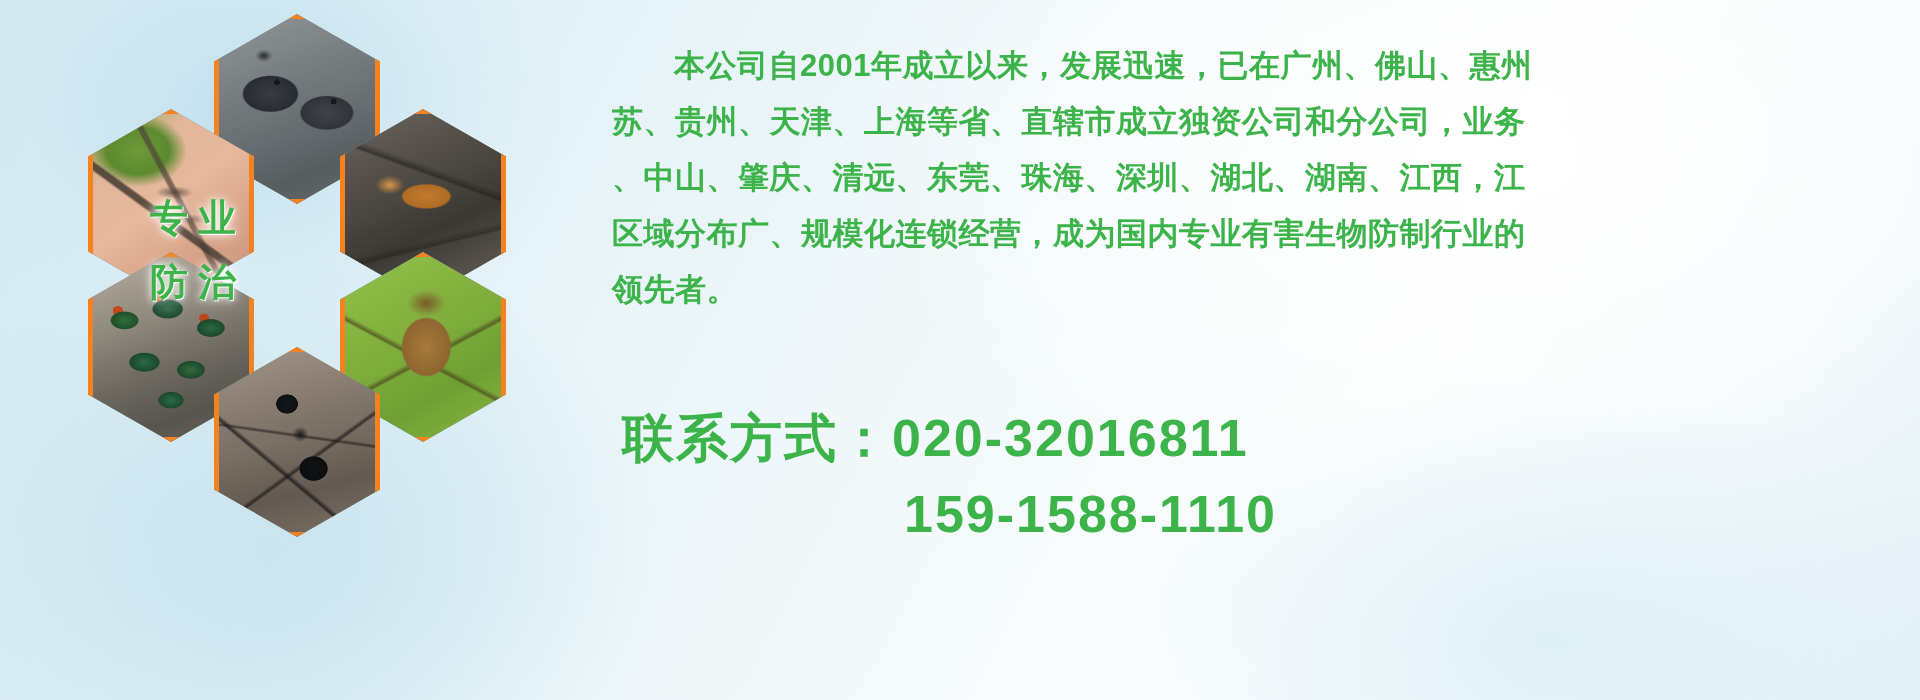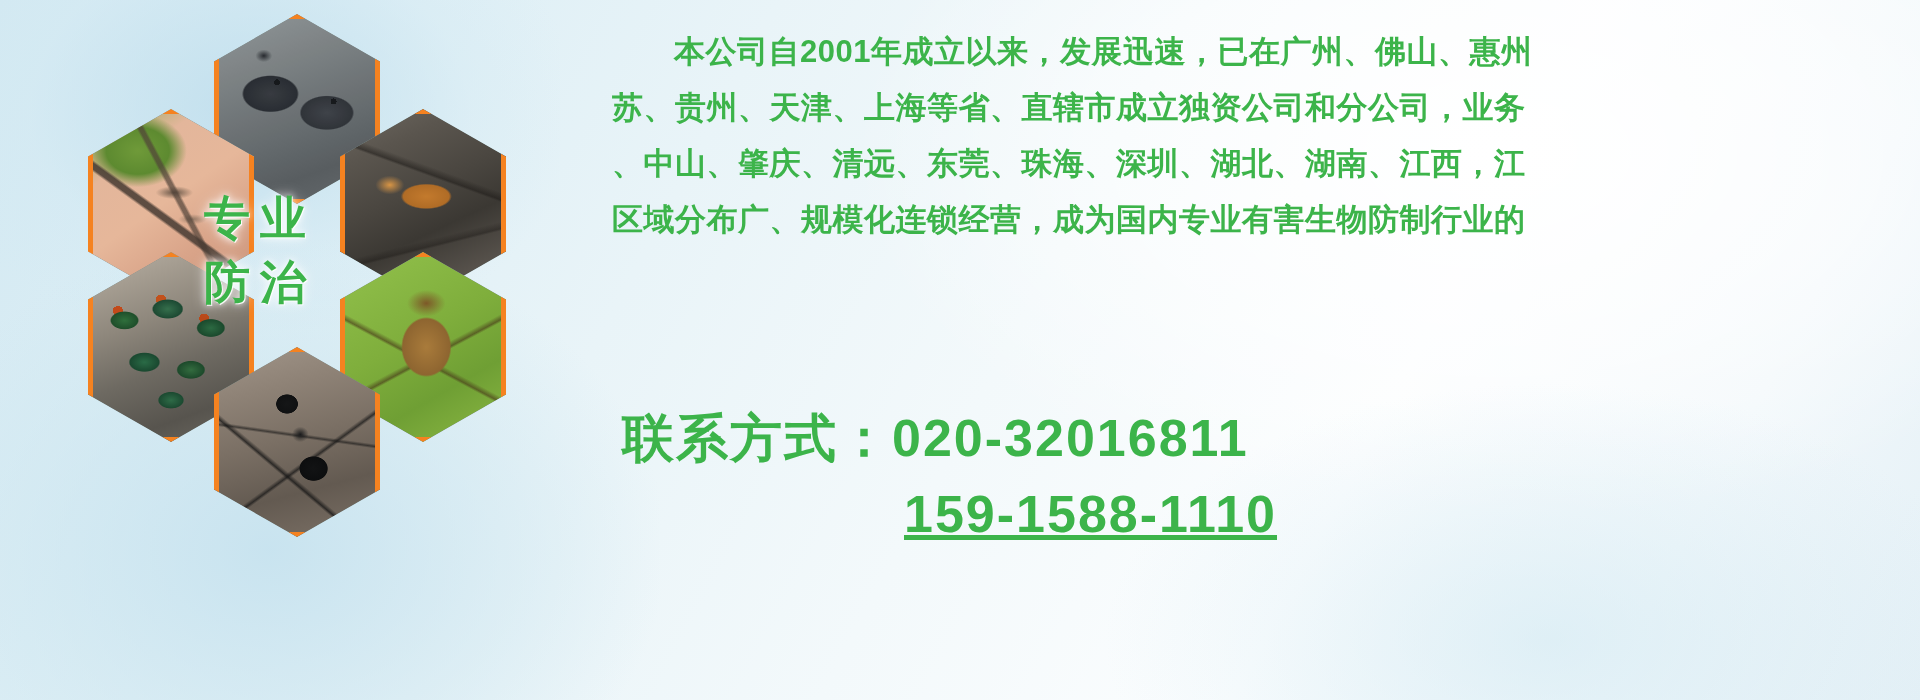--- a/index.html
+++ b/index.html
@@ -158,37 +158,36 @@
       linear-gradient(-36deg, rgba(20,20,20,0) 40%, rgba(20,20,20,0.7) 41%, rgba(20,20,20,0) 42.4%),
       linear-gradient(8deg, rgba(20,20,20,0) 52%, rgba(20,20,20,0.6) 53%, rgba(20,20,20,0) 54.2%);
   }
 
   
   #hex-slogan {
     position: absolute;
     left: 150px;
     top: 186px;
     width: 220px;
-    text-align: center;
     color: #3cb44a;
     font-weight: bold;
-    font-size: 46px;
+    font-size: 38px;
     line-height: 64px;
     letter-spacing: 10px;
     text-shadow: 0 0 7px rgba(255,255,255,0.95), 0 0 14px rgba(255,255,255,0.85), 1px 1px 0 rgba(255,255,255,0.9);
     pointer-events: none;
     z-index: 6;
   }
   #hex-slogan .sl-line { display: block; }
 
   
   #copy-block {
     position: absolute;
     left: 612px;
-    top: 24px;
+    top: 38px;
     width: 1300px;
   }
   .para-line {
     color: #3cb44a;
     font-size: 31px;
     font-weight: bold;
     line-height: 56px;
     white-space: nowrap;
     letter-spacing: 0.5px;
   }
@@ -201,21 +200,21 @@
     width: 1290px;
   }
   .contact-line {
     color: #3cb44a;
     font-weight: bold;
     font-size: 52px;
     line-height: 76px;
     letter-spacing: 2px;
     white-space: nowrap;
   }
-  #contact-line-2 { text-indent: 282px; text-decoration: underline; }
+  #contact-line-2 { text-indent: 282px; }
 </style>
 </head>
 <body>
 
 <div id="banner">
 
   <div id="wash-tl"></div>
   <div id="wash-bl"></div>
   <div id="wash-br"></div>
 
@@ -262,20 +261,21 @@
   <div id="hex-slogan">
     <span class="sl-line">专业</span>
     <span class="sl-line">防治</span>
   </div>
 
   <div id="copy-block">
     <div class="para-line indent">本公司自2001年成立以来，发展迅速，已在广州、佛山、惠州</div>
     <div class="para-line">苏、贵州、天津、上海等省、直辖市成立独资公司和分公司，业务</div>
     <div class="para-line">、中山、肇庆、清远、东莞、珠海、深圳、湖北、湖南、江西，江</div>
     <div class="para-line">区域分布广、规模化连锁经营，成为国内专业有害生物防制行业的</div>
+    <div class="para-line">领先者。</div>
   </div>
 
   <div id="contact-block">
     <div class="contact-line" id="contact-line-1">联系方式：020-32016811</div>
     <div class="contact-line" id="contact-line-2">159-1588-1110</div>
   </div>
 
 </div>
 
 </body></html>

